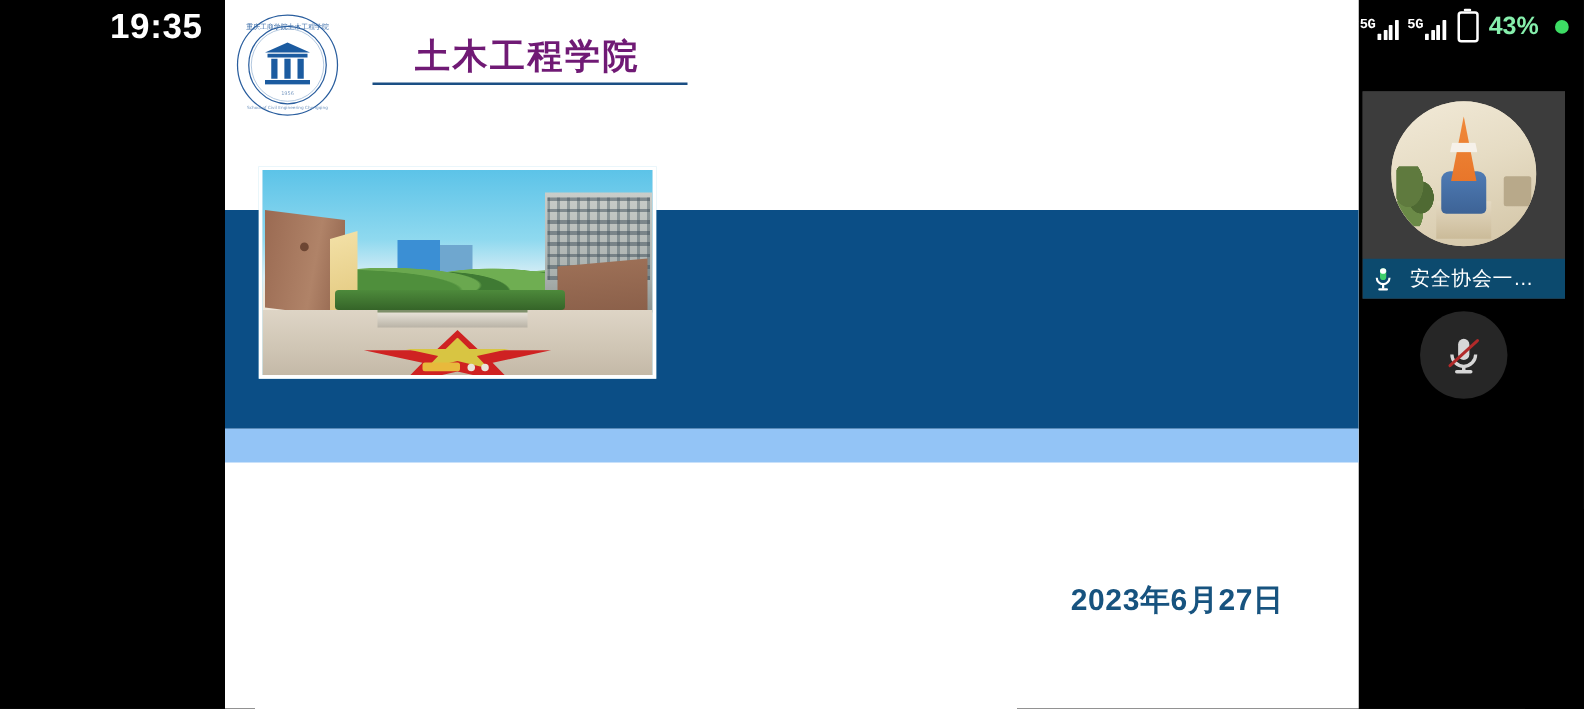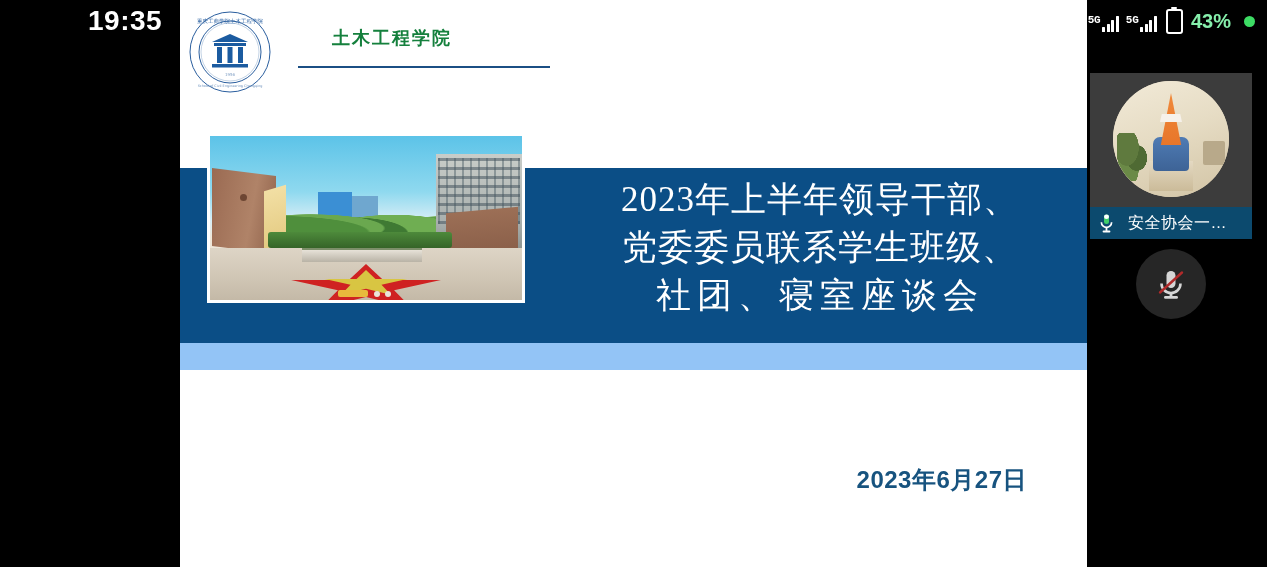--- a/index.html
+++ b/index.html
@@ -153,22 +153,22 @@
     position: absolute;
     left: 8px;
     top: 10px;
     width: 84px;
     height: 84px;
   }
   .school-title {
     position: absolute;
     left: 152px;
     top: 26px;
-    color: #15803d;
-    font-size: 18px;
+    color: #701a75;
+    font-size: 28px;
     font-weight: bold;
     letter-spacing: 2px;
     white-space: nowrap;
   }
   .title-rule {
     position: absolute;
     left: 118px;
     top: 66px;
     width: 252px;
     height: 2px;
@@ -586,25 +586,20 @@
       <div class="cp-rail"></div>
       <div class="cp-star"></div>
       <div class="cp-star-inner"></div>
       <div class="cp-badge"></div>
       <div class="cp-dots">
           <i></i>
           <i></i>
         </div>
     </div>
 
-    <div class="banner-title">
-      <span class="ln">2023年上半年领导干部、</span>
-      <span class="ln">党委委员联系学生班级、</span>
-      <span class="ln ln3">社团、寝室座谈会</span>
-    </div>
 
     <div class="slide-date">2023年6月27日</div>
   </div>
 
   <div class="video-tile">
     <div class="tile-video">
       <div class="avatar">
         <div class="av-wall"></div>
         <div class="av-plant"></div>
         <div class="av-leg"></div>

